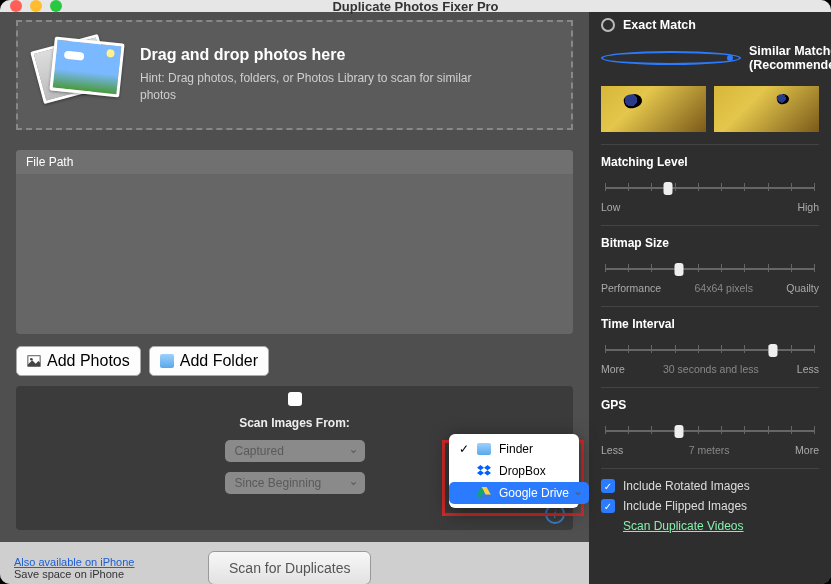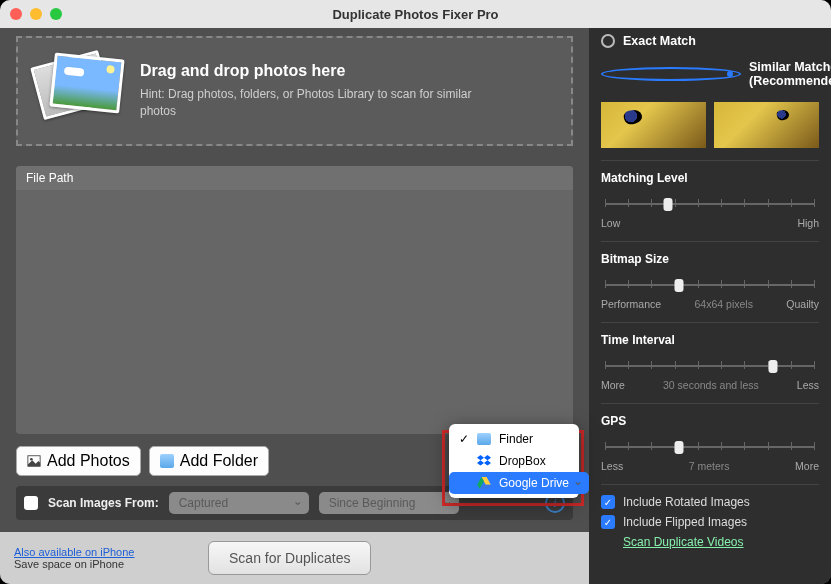--- a/index.html
+++ b/index.html
@@ -22,21 +22,21 @@
 .ps .sun { position:absolute; top:4px; right:6px; width:8px; height:8px; background:#fff293; border-radius:50%; }
 .ps .cloud { position:absolute; top:10px; left:8px; width:20px; height:8px; background:#fff; border-radius:6px; }
 .dz-text h2 { color: #fff; font-size: 16px; font-weight: 600; margin-bottom: 6px; }
 .dz-text p { color: #cfcfcf; font-size: 12px; max-width: 340px; line-height: 1.4; }
 .filepath { margin-top: 20px; background: #666; border-radius: 4px; flex: 1; min-height: 0; }
 .filepath-hdr { background: #707070; color: #fff; font-size: 12px; padding: 5px 10px; border-radius: 4px 4px 0 0; }
 .fp-body { height: 160px; }
 .btnrow { display: flex; gap: 8px; margin-top: 12px; }
 .macbtn { background: #fdfdfd; border: 1px solid #aaa; border-radius: 5px; padding: 5px 10px; font-size: 16px; display: flex; align-items: center; gap: 6px; cursor: pointer; }
 .macbtn svg, .macbtn .ic { width: 14px; height: 14px; }
-.scanfrom { margin-top: 10px; display: flex; align-items: center; gap: 10px; background: #3b3b3b; padding: 6px 8px; border-radius: 4px; }
+.scanfrom { margin-top: 10px; display: flex; align-items: center; gap: 10px; background: #3b3b3b; padding: 6px 8px; border-radius: 4px; flex-direction: column; }
 .scanfrom .cb { width: 14px; height: 14px; border-radius: 3px; background: #fff; }
 .scanfrom label { color: #eee; font-size: 12px; font-weight: 600; }
 .sel { background: #8a8a8a; color: #5a5a5a; border-radius: 5px; padding: 4px 22px 4px 10px; font-size: 12px; position: relative; min-width: 140px; }
 .sel::after { content: "⌄"; position: absolute; right: 6px; top: 2px; color: #5a5a5a; font-size: 12px; }
 .infoic { width: 20px; height: 20px; border: 2px solid #3a7ec0; color: #3a7ec0; border-radius: 50%; display: flex; align-items: center; justify-content: center; font-size: 12px; font-style: italic; font-family: Georgia, serif; margin-left: auto; }
 .footer { background: #cfcfcf; height: 52px; display: flex; align-items: center; padding: 0 14px; margin-top: 12px; margin-left: -16px; margin-right: -16px; }
 .foot-left { font-size: 11px; color: #333; }
 .foot-left a { color: #1d5fd6; text-decoration: underline; }
 .scanbtn { margin: 0 auto; background: linear-gradient(#f7f7f7,#e2e2e2); border: 1px solid #999; border-radius: 6px; padding: 8px 20px; font-size: 14px; color: #555; cursor: pointer; }
 .rpanel { width: 242px; background: #2e2e2e; padding: 6px 12px; display: flex; flex-direction: column; gap: 12px; color: #ddd; font-size: 12px; }

